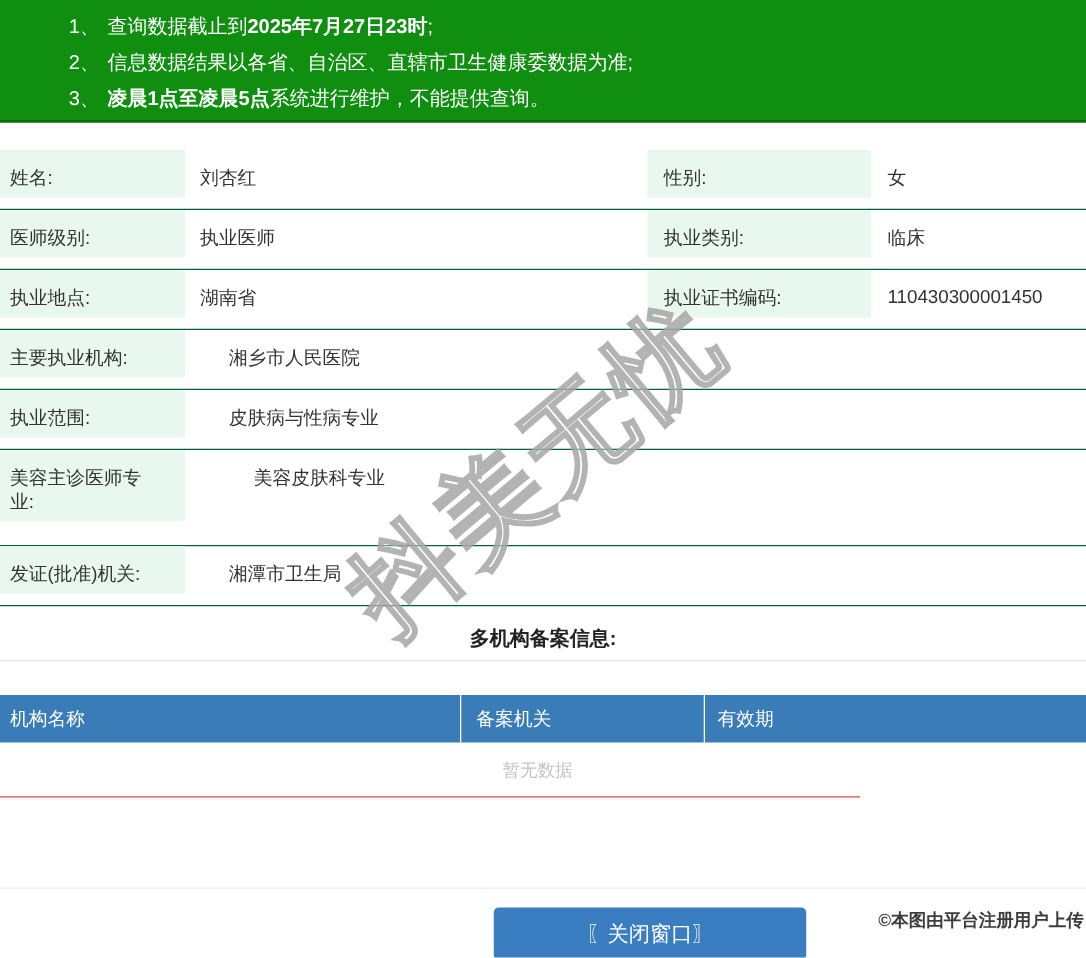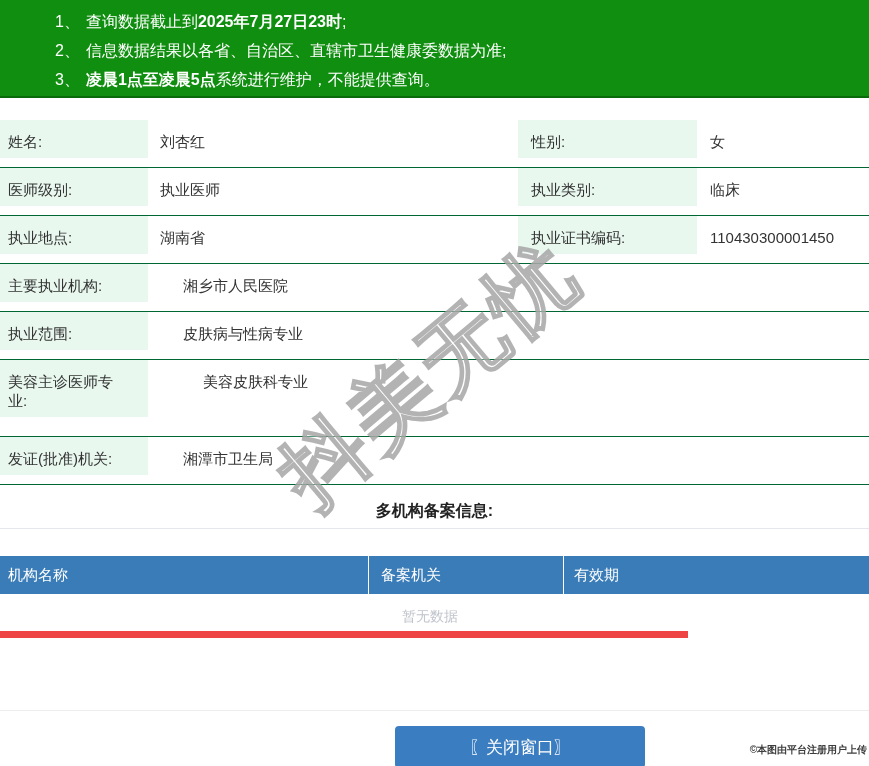--- a/index.html
+++ b/index.html
@@ -49,32 +49,32 @@
   .org-header{
     margin-top:27px;display:flex;width:869px;height:38px;
     background:var(--table-header-bg);color:#fff;font-size:15px;
   }
   .org-header .oh{display:flex;align-items:center;}
   .oh.c1{width:368px;padding-left:8px;}
   .oh.c2{width:306px;padding-left:10px;border-left:1px solid #fff;}
   .oh.c3{flex:1;padding-left:12px;border-left:1px solid #fff;}
   .empty-row{
     width:688px;height:44px;line-height:44px;text-align:center;
-    color:var(--empty-text);font-size:14px;border-bottom:7px solid #ef4444;
+    color:var(--empty-text);font-size:14px;border-bottom:1px solid #ef4444;
   }
   .empty-row span{display:inline-block;transform:translateX(86px);}
   
   .footer-line{margin-top:72px;border-top:1px solid #ededed;width:869px;}
   .close-btn{
     display:block;margin:15px 0 0 395px;width:250px;height:42px;
     background:var(--button-bg);color:#fff;border:none;border-radius:4px;
     font-size:17px;font-family:inherit;cursor:pointer;text-align:center;
   }
   .copyright{
-    position:absolute;right:2px;bottom:9px;font-size:10px;font-weight:bold;color:#3c3c3c;
+    position:absolute;right:2px;bottom:20px;font-size:14px;font-weight:bold;color:#3c3c3c;
     text-shadow:1px 0 0 #fff,-1px 0 0 #fff,0 1px 0 #fff,0 -1px 0 #fff,1px 1px 0 #fff,-1px -1px 0 #fff;
   }
   
   .watermark{
     position:absolute;left:252px;top:318px;z-index:5;pointer-events:none;
     font-size:84px;font-weight:bold;letter-spacing:5px;white-space:nowrap;
     transform:rotate(-40deg);transform-origin:center center;
     color:rgba(255,255,255,0.35);
     -webkit-text-stroke:2px rgba(160,160,160,0.8);
   }

